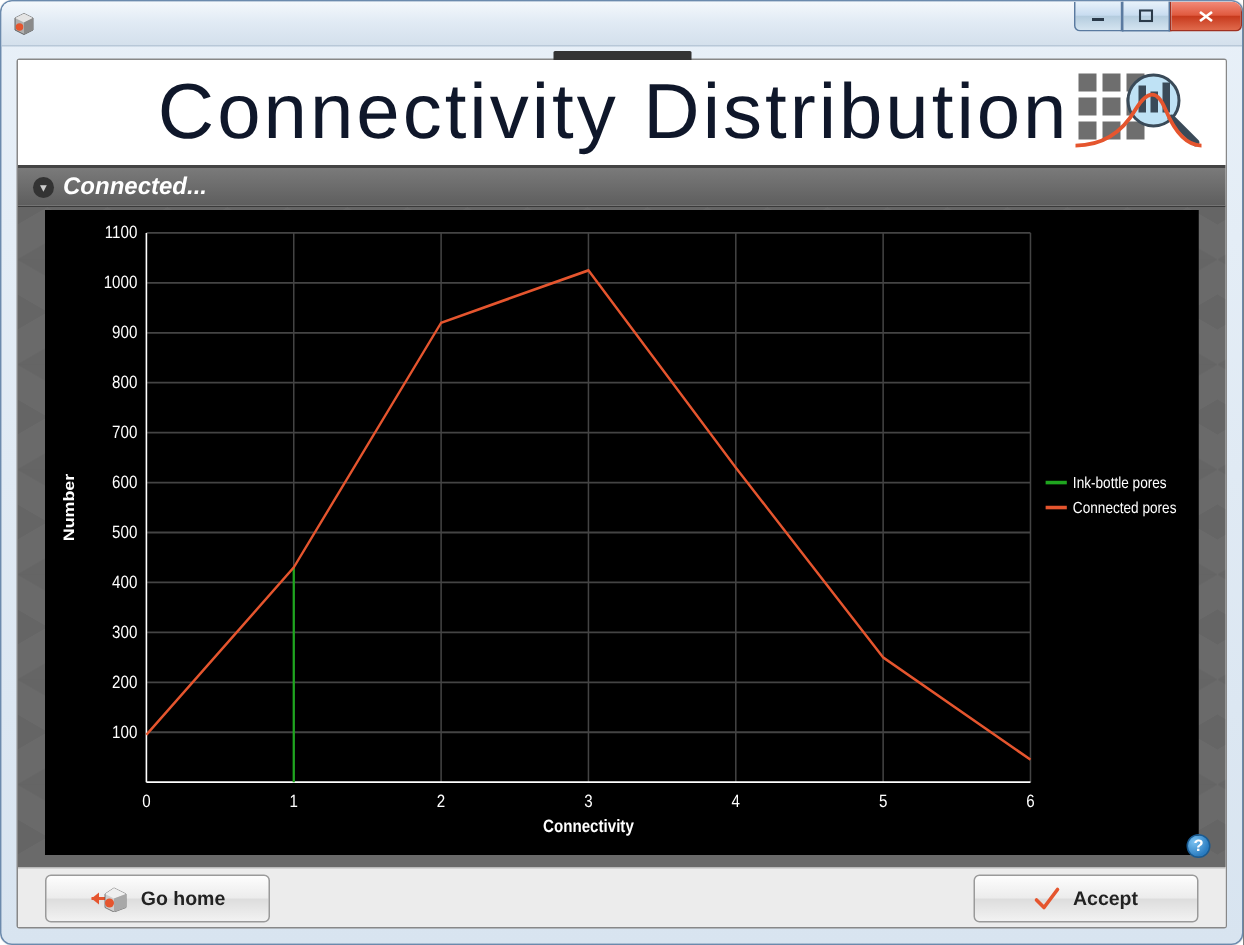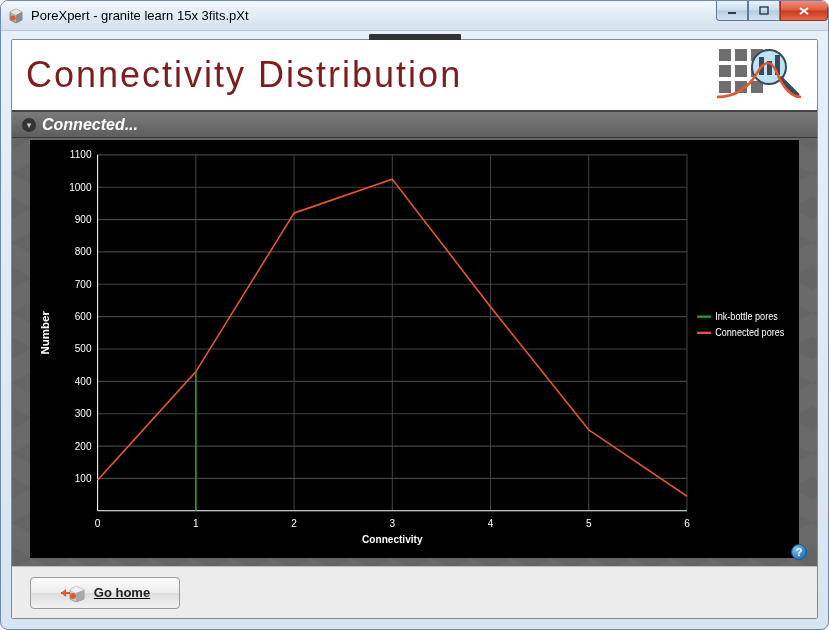--- a/index.html
+++ b/index.html
@@ -65,27 +65,28 @@
     position: relative;
   }
   .header-tab {
     position: absolute;
     top: -6px; left: 50%; transform: translateX(-50%);
     width: 92px; height: 9px;
     background: #333;
     border-radius: 1px;
   }
   .header-title {
-    font-size: 36px;
+    font-size: 52px;
     letter-spacing: 2px;
     font-family: "Segoe UI Light", "Segoe UI", sans-serif;
     font-weight: 300;
-    color: #7f1d1d;
+    color: #0f172a;
     flex: 1;
     font-stretch: expanded;
+    text-align: right;
   }
   .header-logo { width: 90px; height: 60px; }
   
   
   .advbar {
     height: 26px;
     background: linear-gradient(to bottom, #7a7a7a 0%, #5e5e5e 100%);
     display: flex; align-items: center;
     padding-left: 10px;
     color: #fff;
@@ -135,26 +136,25 @@
     right: 10px; bottom: 6px;
     width: 16px; height: 16px; border-radius: 50%;
     background: radial-gradient(circle at 30% 30%, #7cc3f2, #2a7cc0 70%);
     color: #fff; font-size: 11px; font-weight: bold;
     display:flex; align-items:center; justify-content:center;
     border: 1px solid #1a5a90;
   }
   
   
   .footer {
-    height: 52px;
+    height: 40px;
     background: #ececec;
     border-top: 1px solid #bbb;
     display: flex; align-items: center;
     padding: 0 18px;
-    text-decoration: underline;
   }
   .footer .spacer { flex: 1; }
   .btn {
     height: 32px;
     min-width: 150px;
     background: linear-gradient(to bottom, #fdfdfd 0%, #ececec 48%, #ddd 52%, #f2f2f2 100%);
     border: 1px solid #9a9a9a;
     border-radius: 4px;
     display: flex; align-items: center; justify-content: center;
     gap: 8px;
@@ -170,21 +170,20 @@
 <div class="window">
   <div class="titlebar">
     <span class="app-icon-wrap">
       <svg width="16" height="16" viewBox="0 0 16 16">
         <polygon points="8,1 14,4 14,12 8,15 2,12 2,4" fill="#b0b0b0" stroke="#555" stroke-width="0.6"></polygon>
         <polygon points="8,1 14,4 8,7 2,4" fill="#e4e4e4"></polygon>
         <polygon points="8,7 14,4 14,12 8,15" fill="#8a8a8a"></polygon>
         <circle cx="5" cy="10" r="2.5" fill="#e5552e"></circle>
       </svg>
     </span>
-    <span class="title-text">PoreXpert - granite learn 15x 3fits.pXt</span>
     <div class="win-buttons">
       <div class="win-btn min">
         <svg class="win-glyph" width="10" height="10">
             <line x1="1" y1="7" x2="9" y2="7" stroke="#2a3a4a" stroke-width="2"></line>
           </svg>
       </div>
       <div class="win-btn max">
         <svg class="win-glyph" width="10" height="10">
             <rect x="1" y="1" width="8" height="7" fill="none" stroke="#2a3a4a" stroke-width="1.4"></rect>
           </svg>
@@ -300,15 +299,23 @@
             <polygon points="1,9 6,5 6,13" fill="#e5552e"></polygon>
             <polygon points="16,2 24,6 24,15 16,18 10,15 10,6" fill="#cfcfcf" stroke="#555" stroke-width="0.5"></polygon>
             <polygon points="16,2 24,6 16,9 10,6" fill="#efefef"></polygon>
             <polygon points="16,9 24,6 24,15 16,18" fill="#a8a8a8"></polygon>
             <circle cx="13" cy="12" r="3" fill="#e5552e"></circle>
           </svg>
         </span>
         <span>Go home</span>
       </div>
       <div class="spacer"></div>
+      <div class="btn">
+        <span class="btn-icon">
+          <svg width="18" height="16" viewBox="0 0 18 16">
+            <path d="M 2 9 L 7 14 L 16 2" fill="none" stroke="#e5552e" stroke-width="2.4" stroke-linecap="round" stroke-linejoin="round"></path>
+          </svg>
+        </span>
+        <span>Accept</span>
+      </div>
     </div>
   </div>
 </div>
 
 </body></html>

